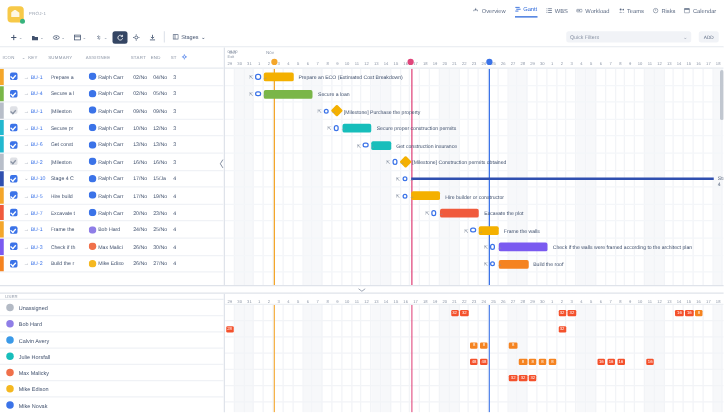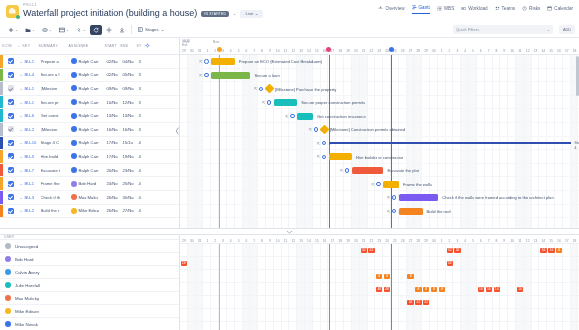--- a/index.html
+++ b/index.html
@@ -119,26 +119,20 @@
 <body>
 
 <div class="app">
 
   <div class="topbar">
     <div class="logo">
         <span class="logo-dot"></span>
       </div>
     <div class="title-wrap">
       <div class="crumb">PROJ-1</div>
-      <div class="title-row">
-        <span class="proj-title">Waterfall project initiation (building a house)</span>
-        <span class="badge-started">IN STARTED</span>
-        <span class="chev">⌄</span>
-        <span class="pill-live"><span>Live</span> <span>⌄</span></span>
-      </div>
     </div>
     <div class="topnav" id="topnav">
         <div class="navitem">
           <span class="navicon">
             <svg viewBox="0 0 10 10">
               <path d="M5 0.5 L5 3 M2 4 L8 4 M2 4 L2 6 M8 4 L8 6" stroke="#5e6c84" stroke-width="0.9" fill="none"></path>
               <rect x="4" y="2.6" width="2" height="1.6" fill="#5e6c84"></rect>
             </svg>
           </span>
           <span>Overview</span>

